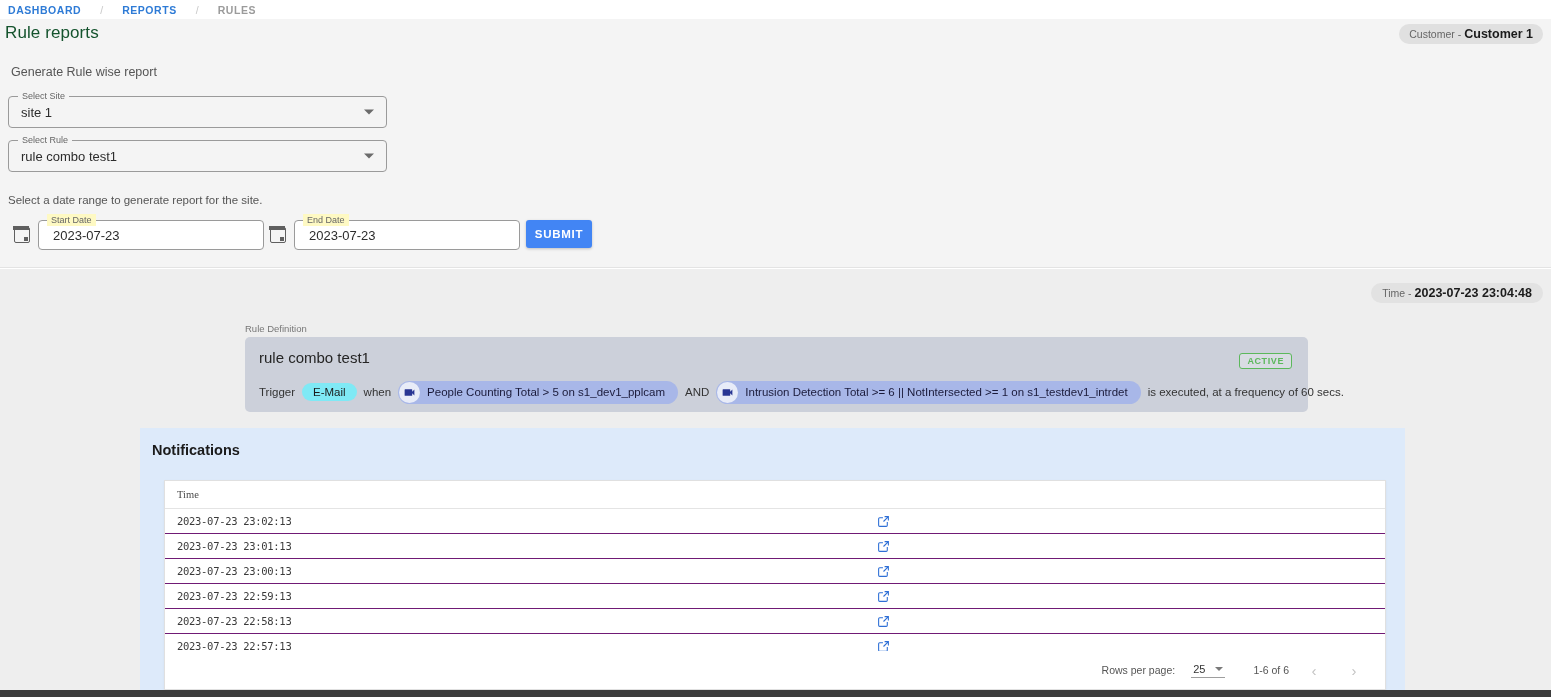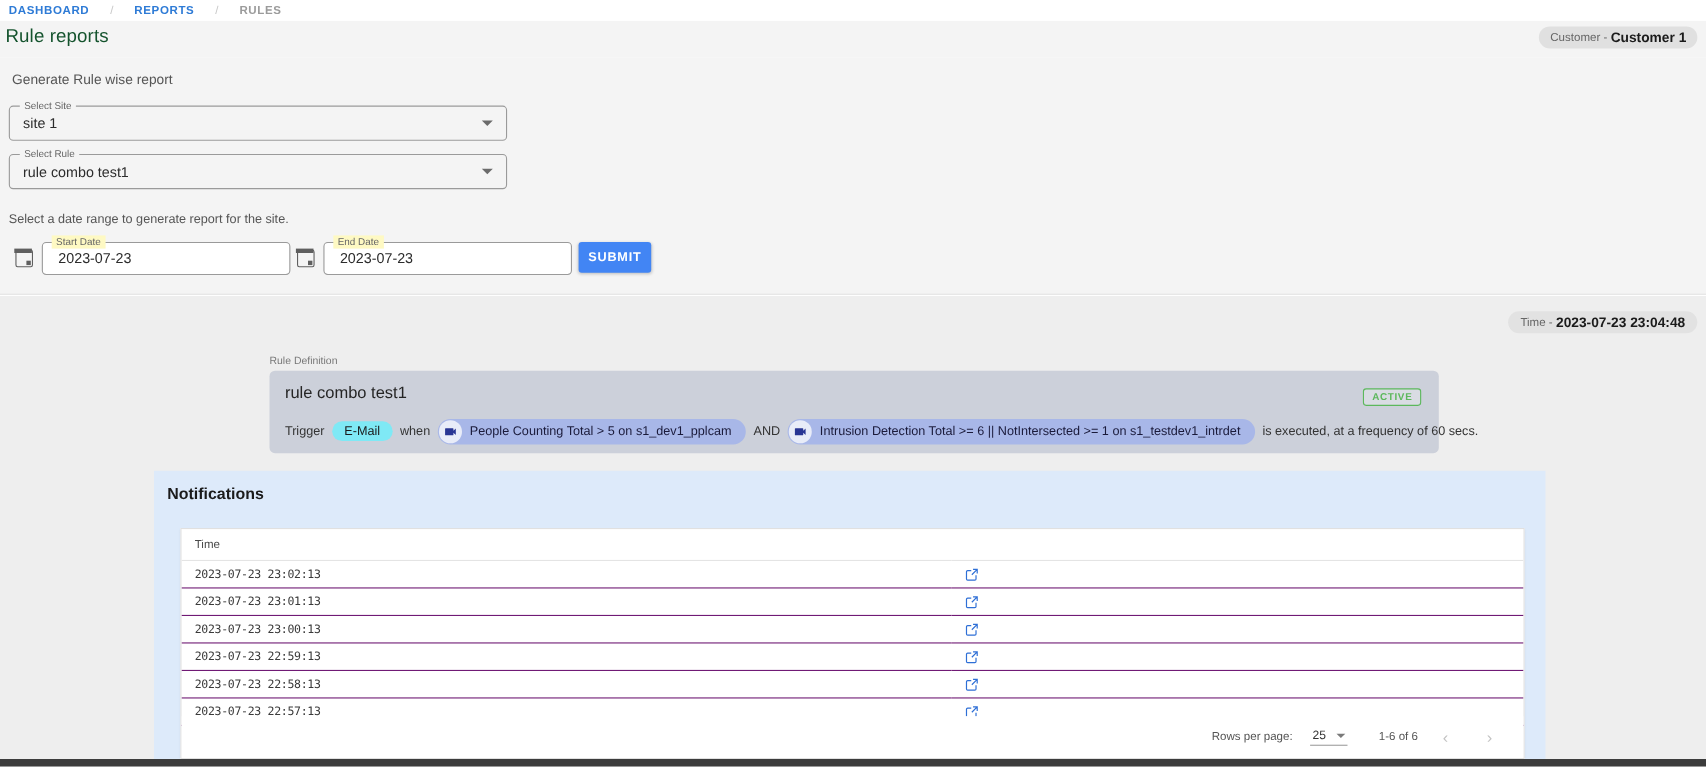--- a/index.html
+++ b/index.html
@@ -47,21 +47,21 @@
   .form-section {
     position: absolute; left: 0; top: 52px; width: 1551px; height: 216px;
     background: #f4f4f4; border-bottom: 1px solid #e3e3e3;
   }
   .form-heading {
     position: absolute; left: 11px; top: 13px;
     font-size: 12.5px; color: #555; font-weight: 400;
   }
 
   .mat-field {
-    position: absolute; width: 453px; height: 32px;
+    position: absolute; width: 379px; height: 32px;
     border: 1px solid #9a9a9a; border-radius: 4px; background: transparent;
   }
   .mat-field .legend {
     position: absolute; left: 9px; top: -7px; height: 12px;
     background: #f4f4f4; padding: 0 4px;
     font-size: 9px; color: #666; line-height: 12px; white-space: nowrap;
   }
   .mat-field .value {
     position: absolute; left: 12px; top: 50%; transform: translateY(-50%);
     font-size: 13px; color: #2c2c2c;
@@ -193,20 +193,21 @@
     width: 1222px; height: 210px;
     background: #ffffff; border: 1px solid #e0e0e0;
     box-shadow: 0 1px 2px rgba(0,0,0,0.06);
     overflow: hidden;
   }
   .notif-table { width: 100%; border-collapse: collapse; table-layout: fixed; }
   .notif-table th {
     text-align: left; font-size: 10.5px; font-weight: 400; color: #4a4a4a;
     padding: 8px 0 8px 12px; border-bottom: 1px solid #e4e4e4;
     height: 26px;
+    font-family: Liberation Serif, serif;
   }
   .notif-table td {
     font-size: 10.5px; color: #3a3a3a;
     padding: 0 0 0 12px; height: 25px;
     border-bottom: 1px solid #701a75;
   }
   .ts-cell { font-family: "DejaVu Sans Mono", monospace; letter-spacing: -0.3px; }
   .link-col { width: 520px; text-align: left; }
   .ext-link {
     display: inline-block; width: 13px; height: 13px;

